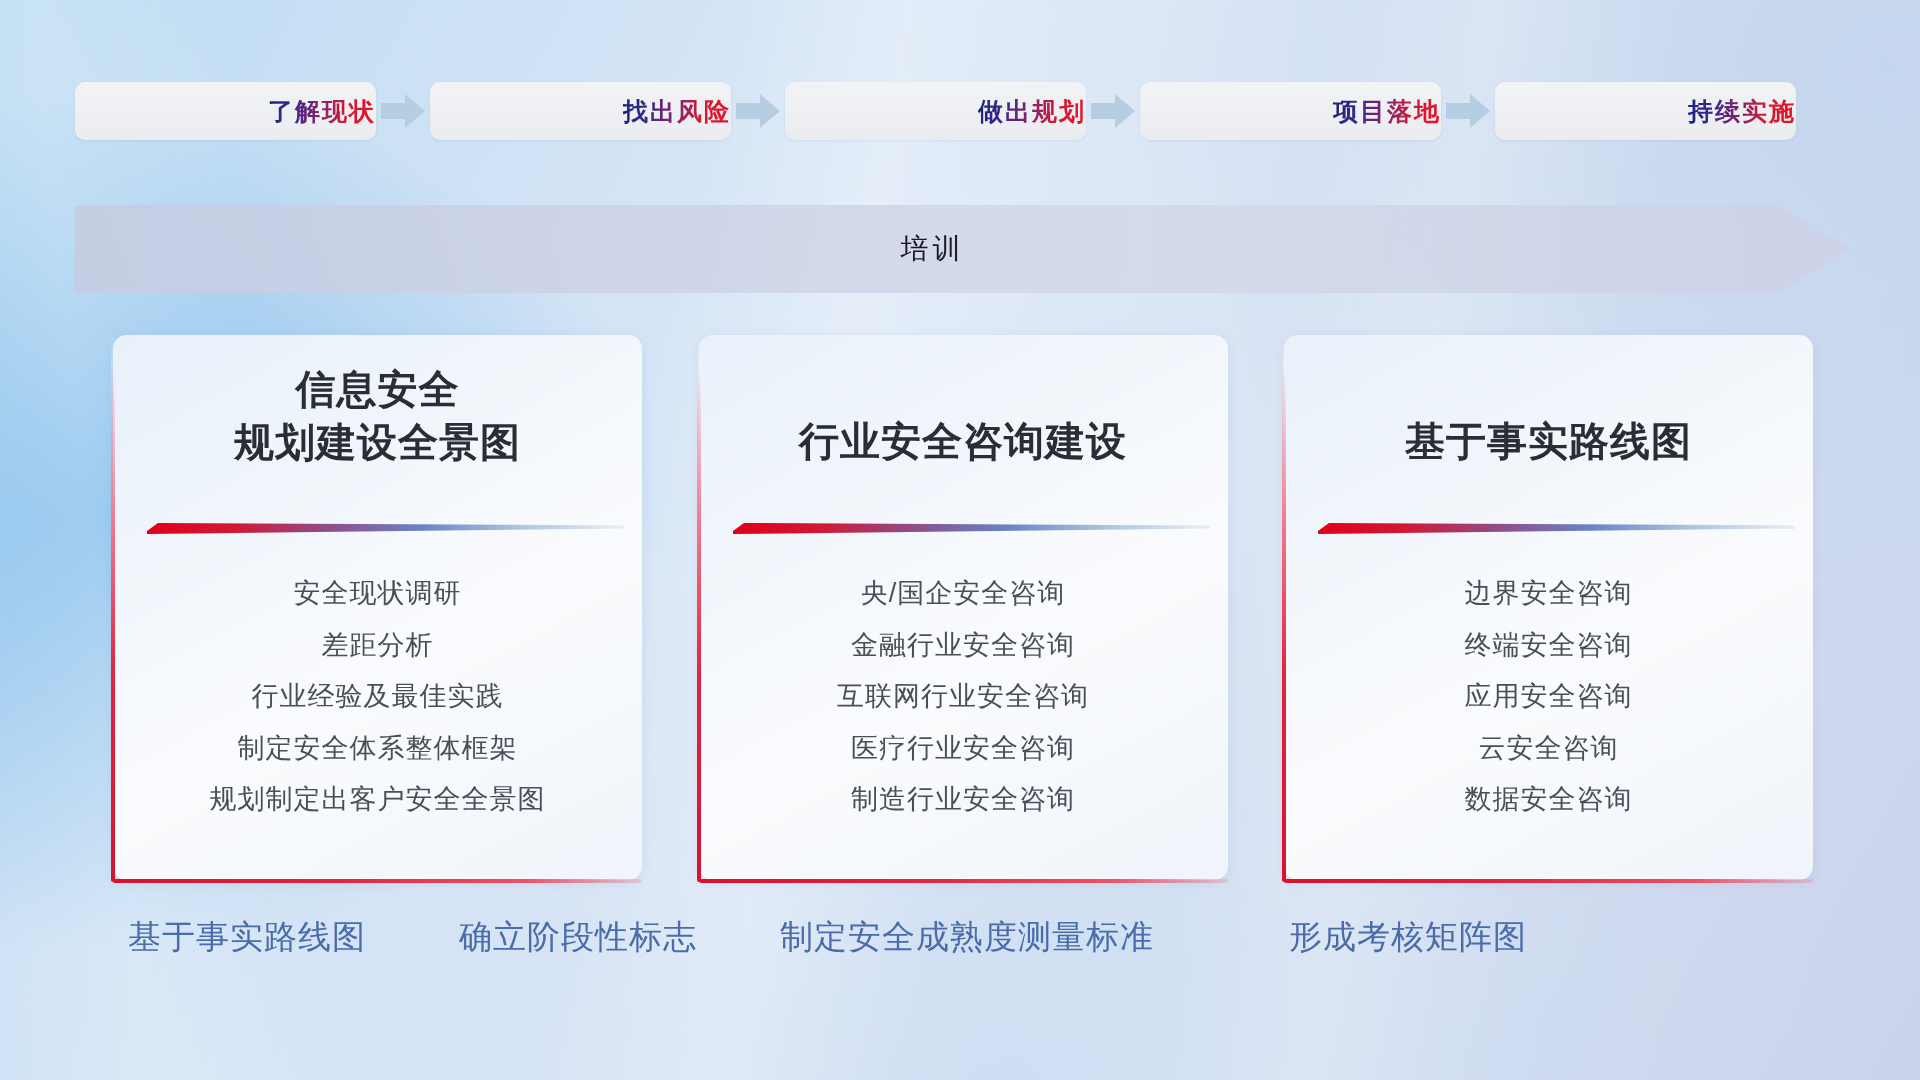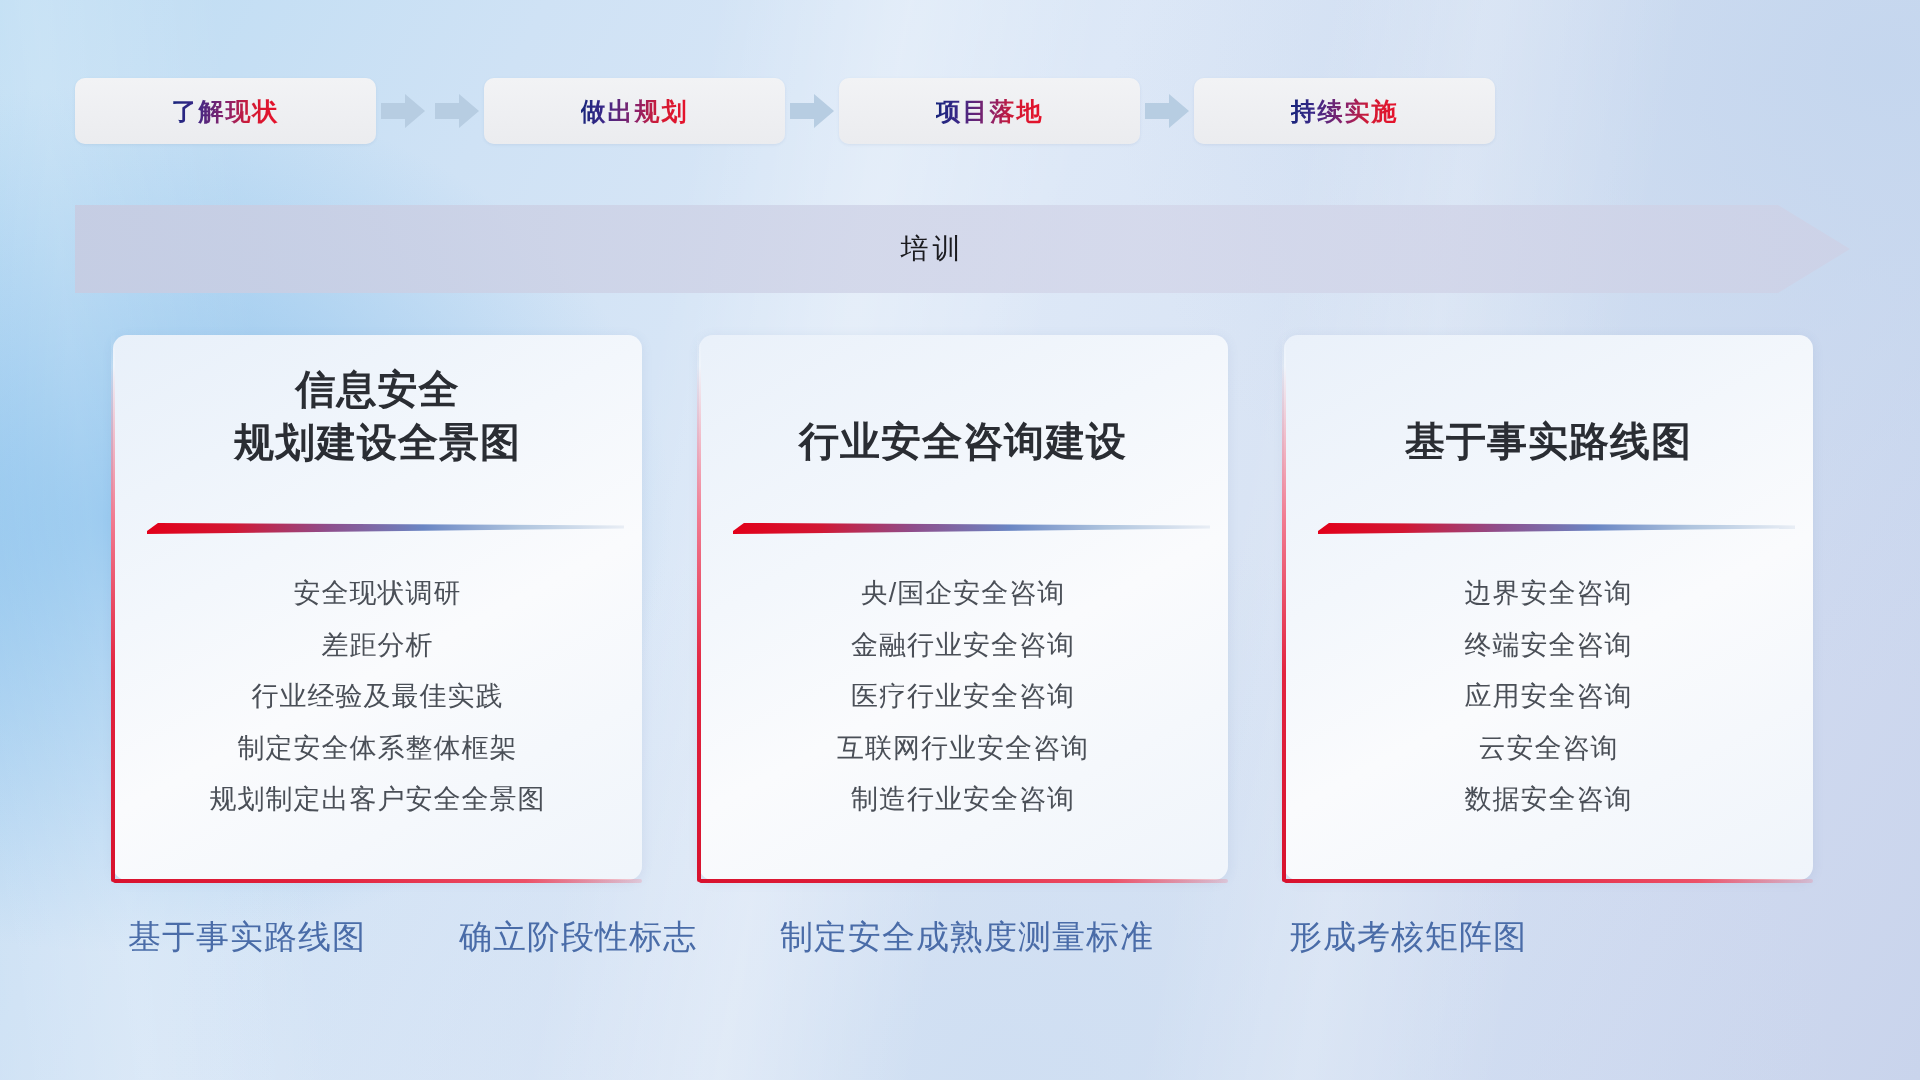--- a/index.html
+++ b/index.html
@@ -42,26 +42,26 @@
     left: 75px;
     top: 76px;
     width: 1770px;
     height: 70px;
     display: flex;
     align-items: center;
   }
   .step-box {
     position: relative;
     flex: 0 0 301px;
-    height: 66px;
+    height: 58px;
     border-radius: 10px;
     background: linear-gradient(180deg, #f2f3f5 0%, #eeeff2 55%, #ebecef 100%);
     display: flex;
     align-items: center;
-    justify-content: center;
+    justify-content: flex-end;
     box-shadow: 0 1px 3px rgba(70,100,150,0.10);
   }
   .step-box::before {
     content: "";
     position: absolute;
     inset: -2px;
     border-radius: 12px;
     background: linear-gradient(168deg, #3f63c4 0%, #5566bd 26%, #8a53a4 54%, #cf2a46 78%, #e01b36 100%);
     z-index: -1;
   }
@@ -227,20 +227,23 @@
 
     <div class="step-box">
       <span class="step-label">了解现状</span>
     </div>
     <div class="step-arrow">
       <svg width="44" height="34" viewBox="0 0 44 34" aria-hidden="true">
         <path d="M0 9 H24 V0 L44 17 L24 34 V25 H0 Z" fill="#b7cde2"></path>
       </svg>
     </div>
 
+    <div class="step-box">
+      <span class="step-label">找出风险</span>
+    </div>
     <div class="step-arrow">
       <svg width="44" height="34" viewBox="0 0 44 34" aria-hidden="true">
         <path d="M0 9 H24 V0 L44 17 L24 34 V25 H0 Z" fill="#b7cde2"></path>
       </svg>
     </div>
 
     <div class="step-box">
       <span class="step-label">做出规划</span>
     </div>
     <div class="step-arrow">
@@ -313,22 +316,22 @@
                 <stop offset="78%" stop-color="#aec4de"></stop>
                 <stop offset="100%" stop-color="#e9eef5"></stop>
               </linearGradient>
             </defs>
             <path d="M0 11 L11 3 L480 5.4 L480 8.4 L0 14 Z" fill="url(#g2)"></path>
           </svg>
         </div>
         <div class="card-list">
           <div class="card-list-item">央/国企安全咨询</div>
           <div class="card-list-item">金融行业安全咨询</div>
+          <div class="card-list-item">互联网行业安全咨询</div>
           <div class="card-list-item">医疗行业安全咨询</div>
-          <div class="card-list-item">互联网行业安全咨询</div>
           <div class="card-list-item">制造行业安全咨询</div>
         </div>
       </div>
     </div>
 
     <div class="card">
       <div class="card-inner">
         <div class="card-title one-line">基于事实路线图</div>
         <div class="accent-wrap" style="top:185px;">
           <svg class="accent-bar" viewBox="0 0 480 14" preserveAspectRatio="none" aria-hidden="true">

